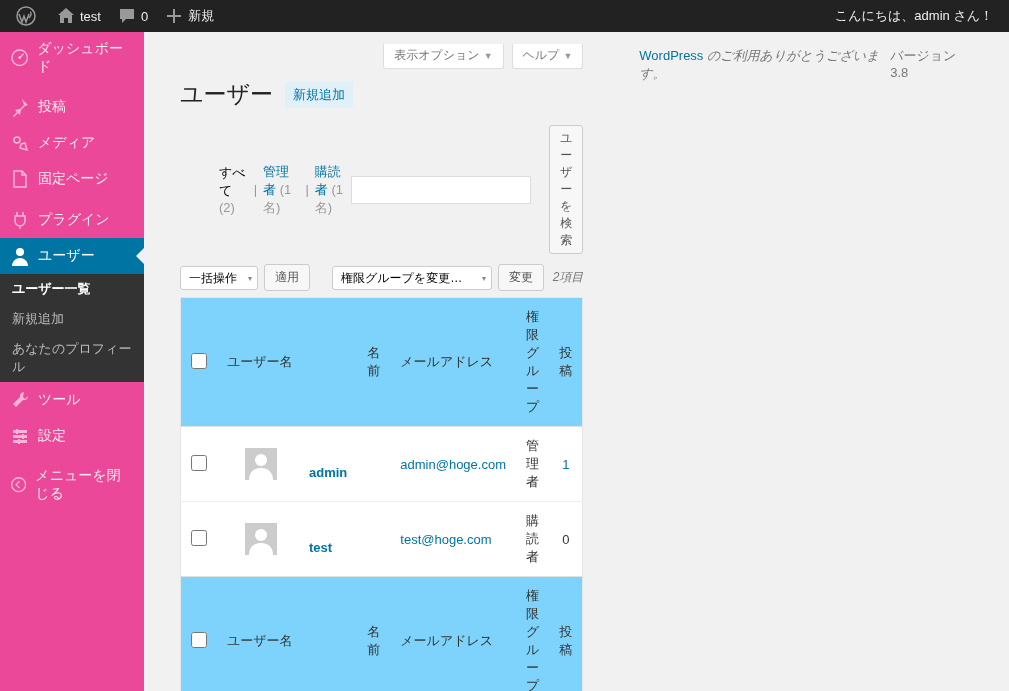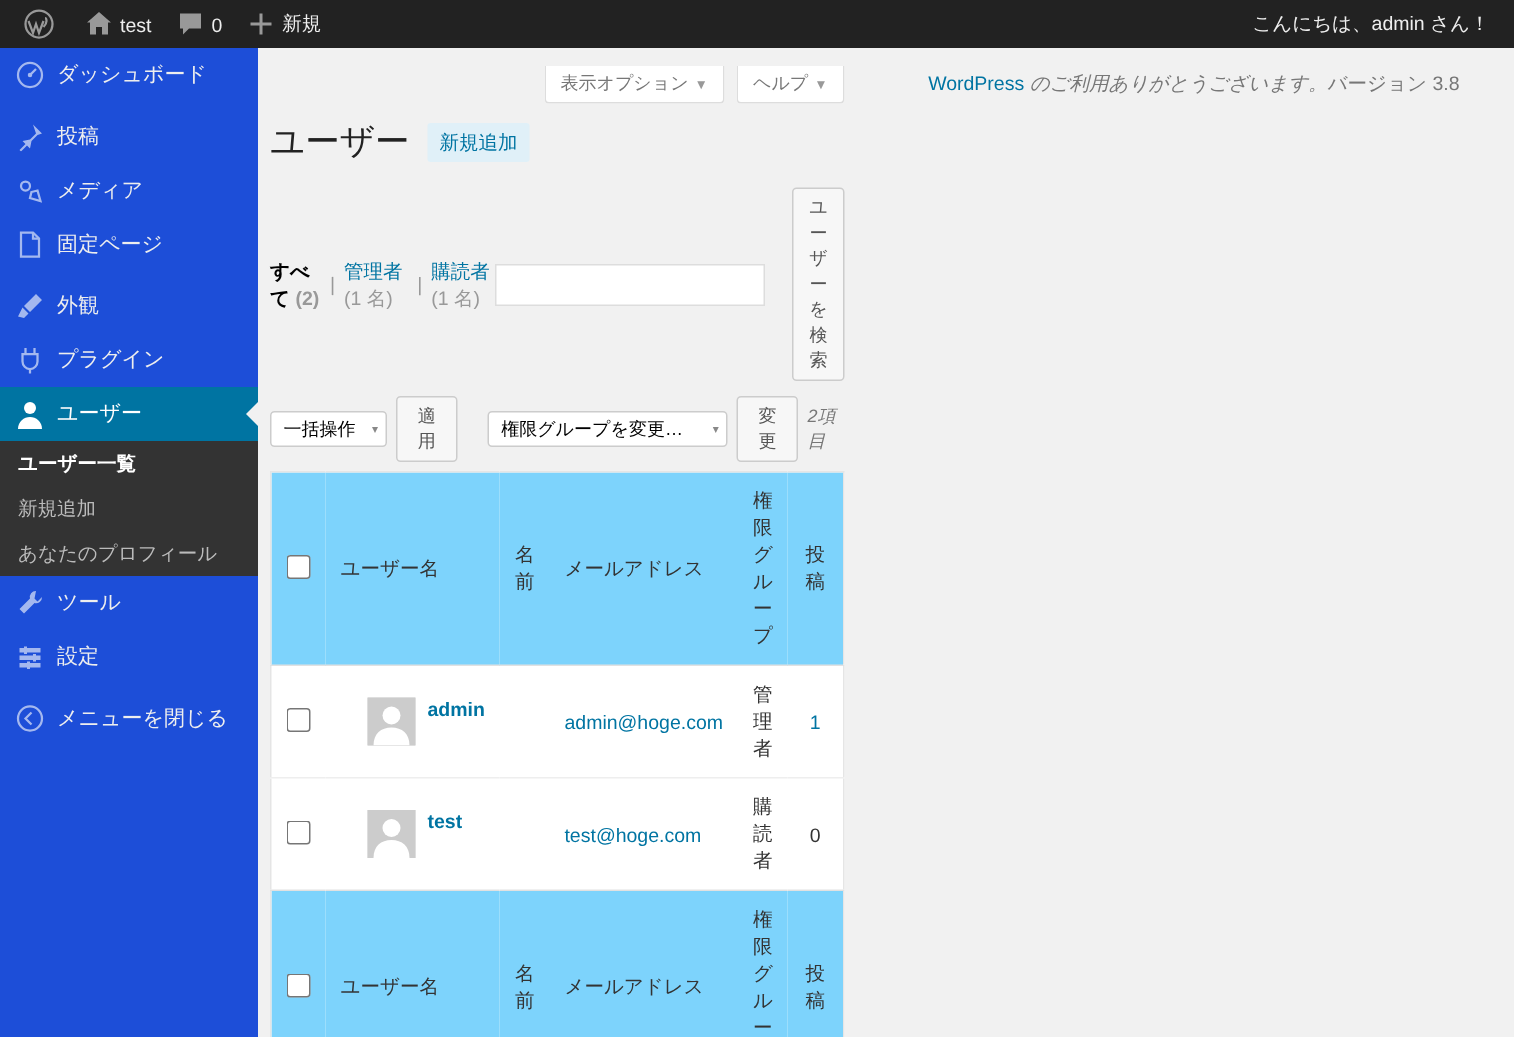--- a/index.html
+++ b/index.html
@@ -5,21 +5,21 @@
 * { margin: 0; padding: 0; box-sizing: border-box; }
 body { font-family: -apple-system, "Helvetica Neue", Arial, sans-serif; font-size: 13px; background: #f1f1f1; color: #333; }
 
 
 #adminbar { position: fixed; top: 0; left: 0; right: 0; height: 32px; background: #222; color: #eee; display: flex; align-items: center; padding: 0 8px; z-index: 100; }
 #adminbar .ab-item { display: flex; align-items: center; padding: 0 8px; height: 32px; color: #eee; cursor: pointer; font-size: 13px; }
 #adminbar .ab-icon { width: 20px; height: 20px; display: inline-flex; align-items: center; justify-content: center; margin-right: 4px; }
 #adminbar .ab-spacer { flex: 1; }
 
 
-#sidebar { position: fixed; top: 32px; left: 0; width: 172px; bottom: 0; background: #1d4ed8; color: #eee; overflow-y: auto; }
+#sidebar { position: fixed; top: 32px; left: 0; width: 144px; bottom: 0; background: #ec4899; color: #eee; overflow-y: auto; }
 .menu-item { display: flex; align-items: center; padding: 8px 10px; color: #eee; cursor: pointer; font-size: 14px; }
 .menu-item.current { background: #0074a2; color: #fff; position: relative; }
 .menu-item.current::after { content: ''; position: absolute; right: 0; top: 50%; transform: translateY(-50%); border: 8px solid transparent; border-right-color: #f1f1f1; }
 .menu-icon { width: 20px; height: 20px; margin-right: 8px; display: inline-flex; align-items: center; justify-content: center; opacity: 0.6; }
 .menu-item.current .menu-icon { opacity: 1; }
 .menu-sep { height: 5px; }
 .submenu { background: #333; }
 .submenu .sub-item { padding: 6px 12px; color: #bbb; cursor: pointer; font-size: 13px; }
 .submenu .sub-item.current { color: #fff; font-weight: 600; }
 
@@ -33,21 +33,21 @@
 .screen-meta .meta-btn .tri { font-size: 9px; margin-left: 4px; color: #999; }
 
 
 .page-title-row { display: flex; align-items: center; gap: 12px; margin: 10px 0 15px; }
 .page-title { font-size: 23px; font-weight: 400; color: #222; }
 .title-action { background: #e0f0f8; color: #0074a2; padding: 4px 8px; font-size: 13px; cursor: pointer; border-radius: 2px; }
 
 
 .subsubsub { font-size: 13px; color: #666; margin-bottom: 10px; display: flex; align-items: center; }
 .subsubsub .filter { cursor: pointer; }
-.subsubsub .filter.current { font-weight: 700; color: #000; }
+.subsubsub .filter.current { font-weight: 400; color: #000; margin-left: 39px; }
 .subsubsub .filter.link { color: #0074a2; }
 .subsubsub .count { color: #999; }
 .subsubsub .sep { margin: 0 6px; color: #999; }
 .subsubsub .spacer { flex: 1; }
 
 .search-box { display: flex; gap: 18px; align-items: center; }
 .search-box input[type=text] { height: 28px; width: 180px; padding: 2px 6px; border: 1px solid #ddd; background: #fff; }
 
 
 .button { background: #f7f7f7; border: 1px solid #ccc; padding: 4px 10px; font-size: 12px; cursor: pointer; border-radius: 3px; color: #555; }
@@ -62,21 +62,21 @@
 
 table.wp-list { width: 100%; border-collapse: collapse; background: #fff; border: 1px solid #e5e5e5; }
 table.wp-list th, table.wp-list td { text-align: left; padding: 10px 10px; font-size: 13px; }
 table.wp-list thead th, table.wp-list tfoot th { background: #7dd3fc; font-weight: 400; color: #333; border-bottom: 1px solid #e1e1e1; }
 table.wp-list tfoot th { border-top: 1px solid #e1e1e1; border-bottom: none; }
 table.wp-list tbody tr { border-bottom: 1px solid #eee; }
 table.wp-list tbody tr:last-child { border-bottom: none; }
 .check-col { width: 30px; }
 .avatar { width: 32px; height: 32px; background: #ccc; display: inline-block; vertical-align: middle; margin-right: 8px; }
 .avatar svg { width: 32px; height: 32px; }
-.username-cell { display: flex; align-items: flex-start; gap: 0; padding-left: 18px; }
+.username-cell { display: flex; align-items: flex-end; gap: 24px; padding-left: 18px; }
 .username-link { color: #0074a2; font-weight: 600; cursor: pointer; }
 .email-link { color: #0074a2; cursor: pointer; }
 .posts-link { color: #0074a2; cursor: pointer; }
 .posts-col { text-align: center; width: 60px; }
 table.wp-list td.posts-col, table.wp-list th.posts-col { text-align: center; }
 
 
 #footer { padding: 15px 36px; color: #777; font-size: 13px; display: flex; justify-content: center; font-style: italic; }
 #footer a { color: #0074a2; font-style: normal; }
 #footer .ver { font-style: normal; }
@@ -157,28 +157,20 @@
   <div class="menu-item">
     <span class="menu-icon">
         <svg viewBox="0 0 20 20" fill="#fff">
           <path d="M4 2h8l4 4v12H4z" fill="none" stroke="#fff" stroke-width="1.5"></path>
           <path d="M12 2v4h4" fill="none" stroke="#fff" stroke-width="1.5"></path>
         </svg>
       </span>
     <span>固定ページ</span>
   </div>
   <div class="menu-sep"></div>
-  <div class="menu-item">
-    <span class="menu-icon">
-        <svg viewBox="0 0 20 20" fill="#fff">
-          <path d="M14 2l4 4-8 8-4-4z M5 11l4 4-3 3-4-1z"></path>
-        </svg>
-      </span>
-    <span>外観</span>
-  </div>
   <div class="menu-item">
     <span class="menu-icon">
         <svg viewBox="0 0 20 20" fill="#fff">
           <path d="M7 2v4M13 2v4M5 6h10v5a5 5 0 01-10 0zM10 16v3" fill="none" stroke="#fff" stroke-width="1.5"></path>
         </svg>
       </span>
     <span>プラグイン</span>
   </div>
   <div class="menu-item current">
     <span class="menu-icon">

